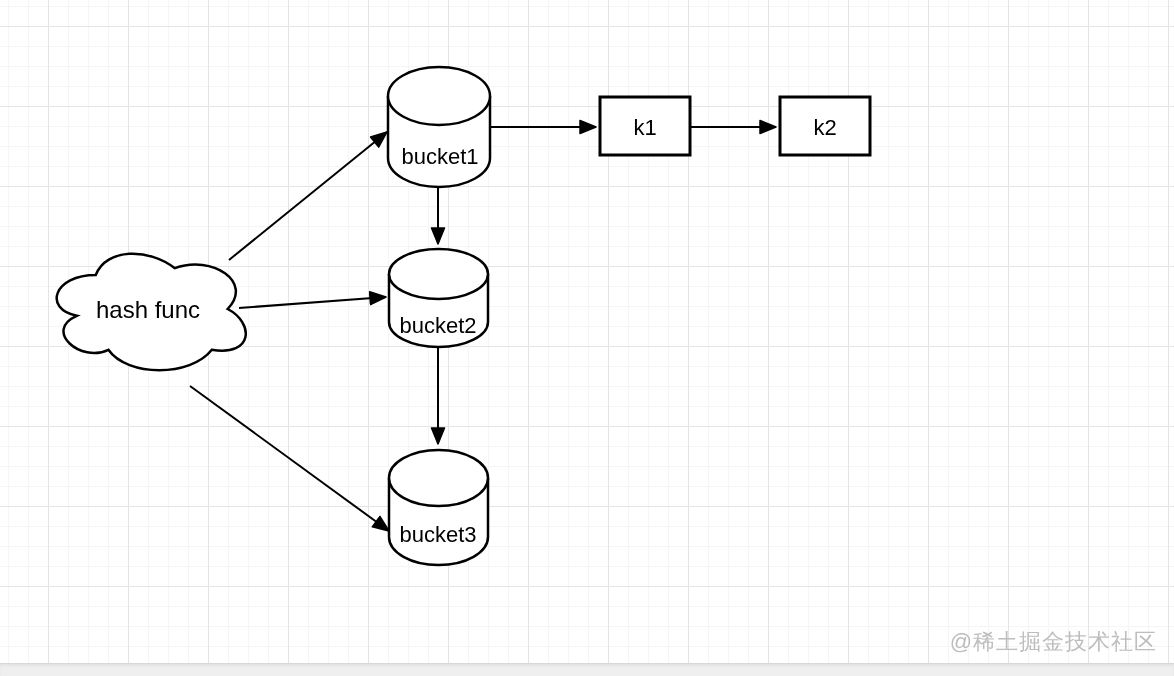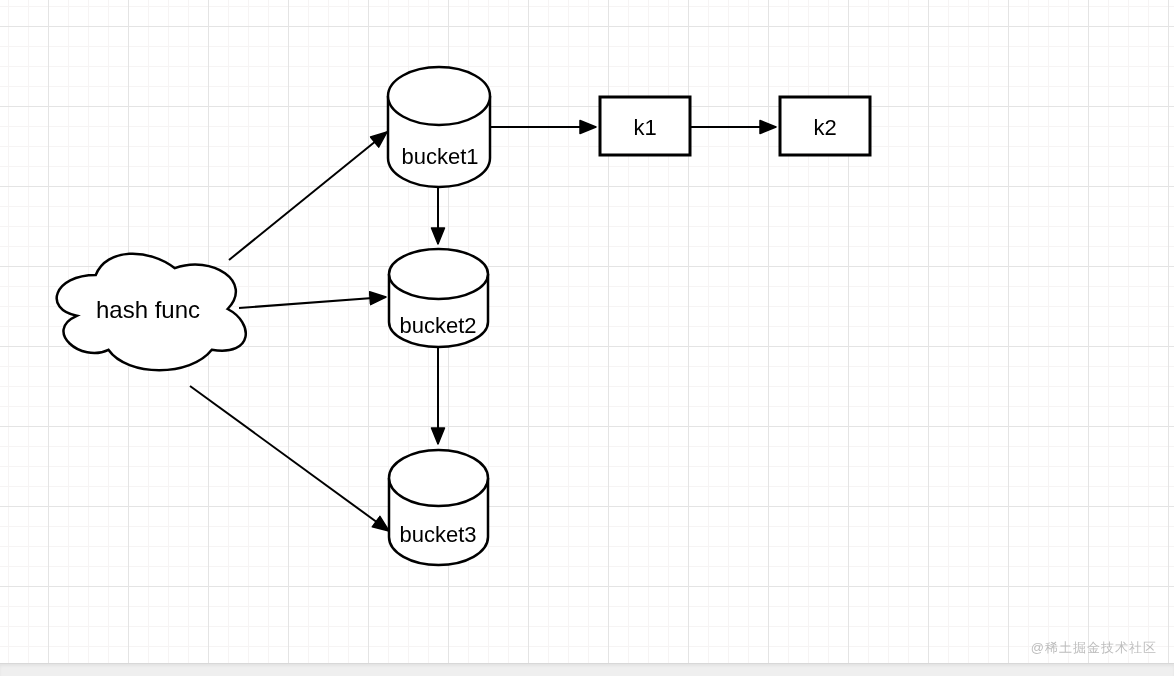--- a/index.html
+++ b/index.html
@@ -65,21 +65,21 @@
     font-family: "Liberation Sans", sans-serif;
     text-anchor: middle;
     dominant-baseline: central;
   }
   .lbl-lg { font-size: 24px; }
   .lbl-md { font-size: 22px; }
   .watermark {
     position: absolute;
     right: 17px;
     bottom: 6px;
-    font-size: 13px;
+    font-size: 22px;
     letter-spacing: 1px;
     color: #bdbdbd;
     user-select: none;
   }
 </style>
 </head>
 <body>
 
 <div class="page">
   <div class="canvas">

